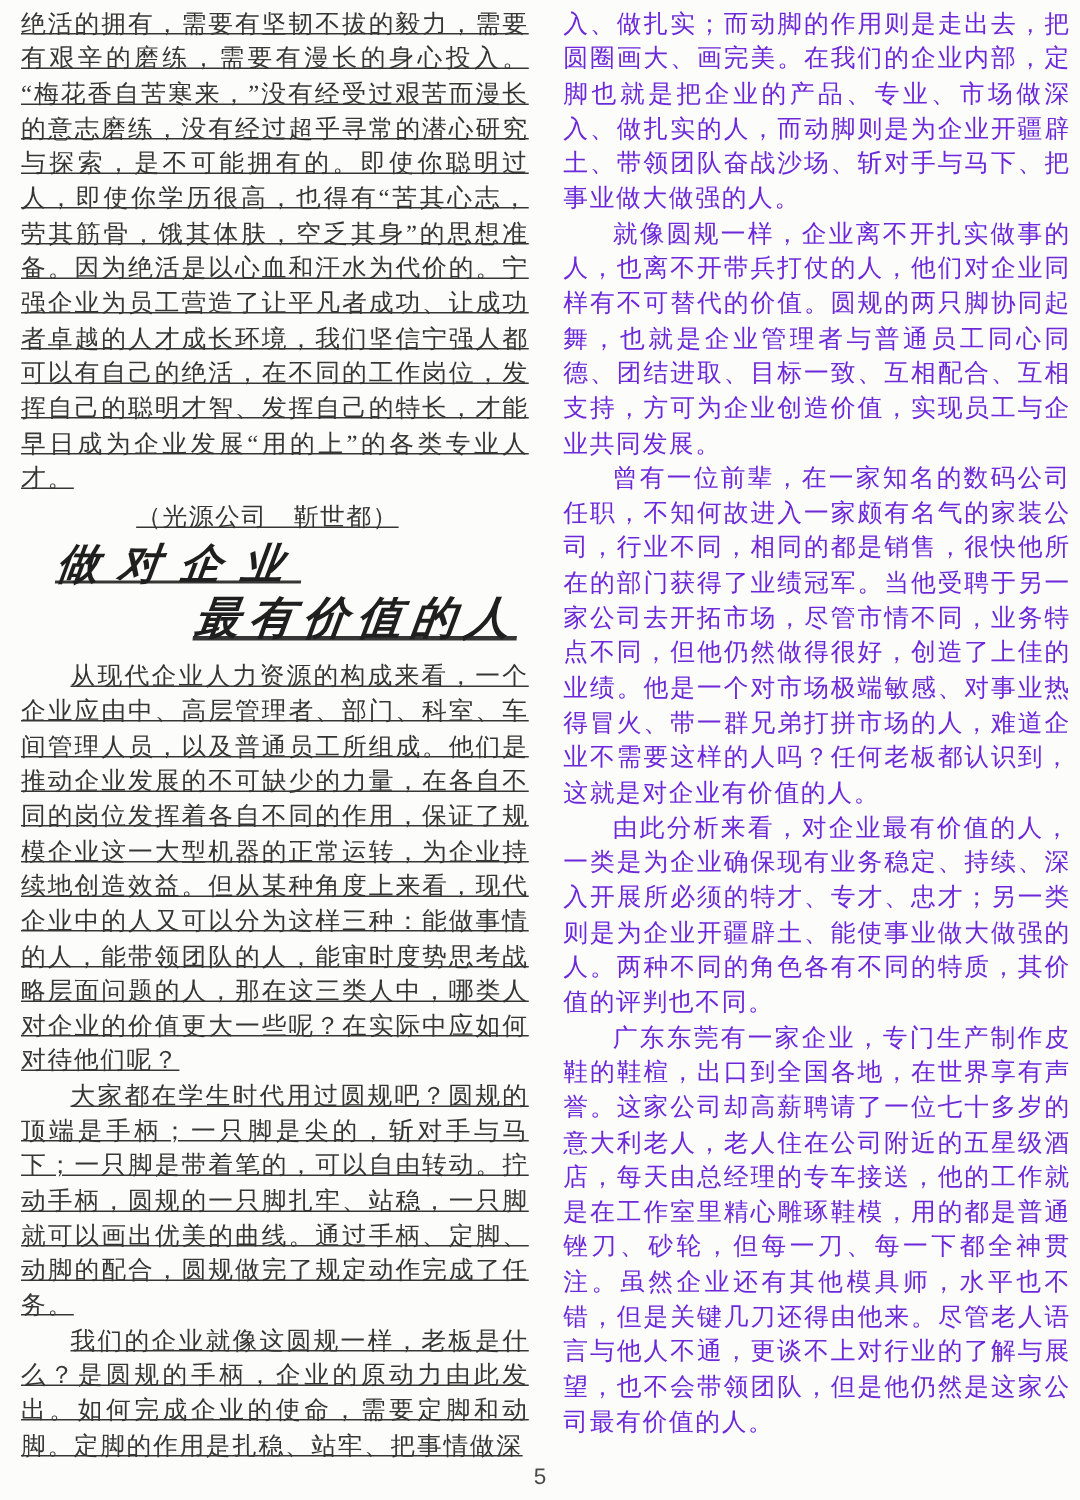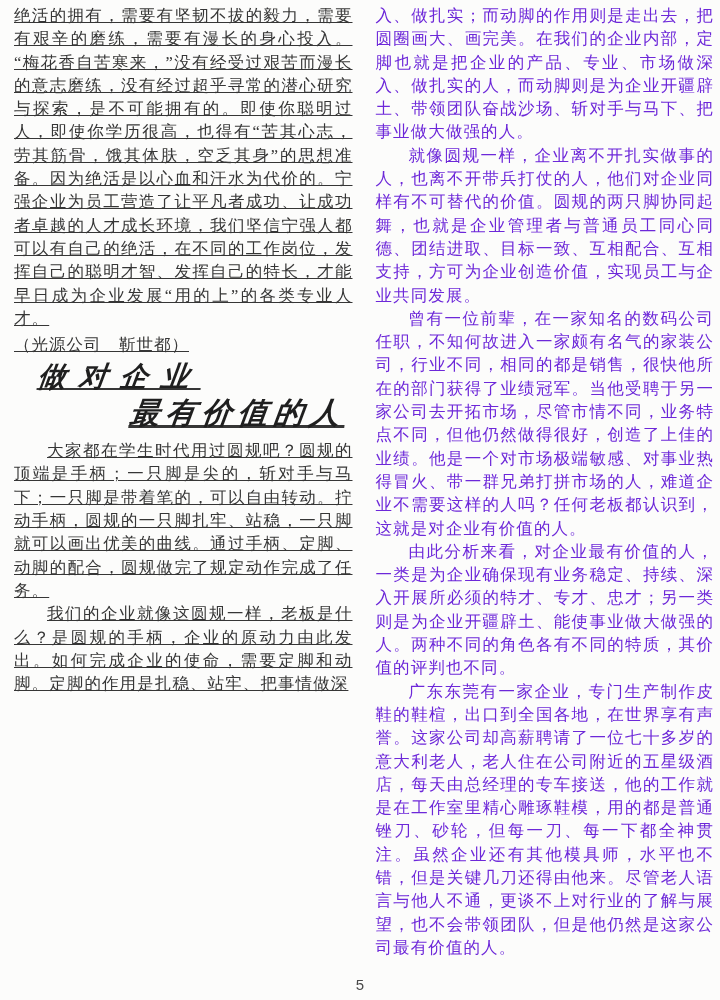--- a/index.html
+++ b/index.html
@@ -33,21 +33,21 @@
   }
   .col p {
     margin: 0;
     text-indent: 2em;
   }
   .col p.cont {
     text-indent: 0;
   }
   p.attribution {
     text-indent: 0;
-    text-align: left;
+    text-align: center;
     padding-right: 10px;
     margin-top: 3px;
     letter-spacing: 1px;
   }
   .title-block {
     margin: 5px 0 9px 0;
     color: #1f1f1f;
   }
   .title-line {
     font-weight: bold;
@@ -84,20 +84,21 @@
 
 <div class="page">
 
   <div class="col" style="color: rgb(54, 54, 54); text-decoration: underline;">
     <p class="cont">绝活的拥有，需要有坚韧不拔的毅力，需要有艰辛的磨练，需要有漫长的身心投入。“梅花香自苦寒来，”没有经受过艰苦而漫长的意志磨练，没有经过超乎寻常的潜心研究与探索，是不可能拥有的。即使你聪明过人，即使你学历很高，也得有“苦其心志，劳其筋骨，饿其体肤，空乏其身”的思想准备。因为绝活是以心血和汗水为代价的。宁强企业为员工营造了让平凡者成功、让成功者卓越的人才成长环境，我们坚信宁强人都可以有自己的绝活，在不同的工作岗位，发挥自己的聪明才智、发挥自己的特长，才能早日成为企业发展“用的上”的各类专业人才。</p>
     <p class="attribution">（光源公司　靳世都）</p>
     <div class="title-block" style="color: rgb(31, 31, 31);">
       <div class="title-line l1">做对企业</div>
       <div class="title-line l2">最有价值的人</div>
     </div>
+    <p>从现代企业人力资源的构成来看，一个企业应由中、高层管理者、部门、科室、车间管理人员，以及普通员工所组成。他们是推动企业发展的不可缺少的力量，在各自不同的岗位发挥着各自不同的作用，保证了规模企业这一大型机器的正常运转，为企业持续地创造效益。但从某种角度上来看，现代企业中的人又可以分为这样三种：能做事情的人，能带领团队的人，能审时度势思考战略层面问题的人，那在这三类人中，哪类人对企业的价值更大一些呢？在实际中应如何对待他们呢？</p>
     <p>大家都在学生时代用过圆规吧？圆规的顶端是手柄；一只脚是尖的，斩对手与马下；一只脚是带着笔的，可以自由转动。拧动手柄，圆规的一只脚扎牢、站稳，一只脚就可以画出优美的曲线。通过手柄、定脚、动脚的配合，圆规做完了规定动作完成了任务。</p>
     <p>我们的企业就像这圆规一样，老板是什么？是圆规的手柄，企业的原动力由此发出。如何完成企业的使命，需要定脚和动脚。定脚的作用是扎稳、站牢、把事情做深</p>
   </div>
 
   <div class="col" style="color: #6d28d9;">
     <p class="cont">入、做扎实；而动脚的作用则是走出去，把圆圈画大、画完美。在我们的企业内部，定脚也就是把企业的产品、专业、市场做深入、做扎实的人，而动脚则是为企业开疆辟土、带领团队奋战沙场、斩对手与马下、把事业做大做强的人。</p>
     <p>就像圆规一样，企业离不开扎实做事的人，也离不开带兵打仗的人，他们对企业同样有不可替代的价值。圆规的两只脚协同起舞，也就是企业管理者与普通员工同心同德、团结进取、目标一致、互相配合、互相支持，方可为企业创造价值，实现员工与企业共同发展。</p>
     <p>曾有一位前辈，在一家知名的数码公司任职，不知何故进入一家颇有名气的家装公司，行业不同，相同的都是销售，很快他所在的部门获得了业绩冠军。当他受聘于另一家公司去开拓市场，尽管市情不同，业务特点不同，但他仍然做得很好，创造了上佳的业绩。他是一个对市场极端敏感、对事业热得冒火、带一群兄弟打拼市场的人，难道企业不需要这样的人吗？任何老板都认识到，这就是对企业有价值的人。</p>
     <p>由此分析来看，对企业最有价值的人，一类是为企业确保现有业务稳定、持续、深入开展所必须的特才、专才、忠才；另一类则是为企业开疆辟土、能使事业做大做强的人。两种不同的角色各有不同的特质，其价值的评判也不同。</p>
     <p>广东东莞有一家企业，专门生产制作皮鞋的鞋楦，出口到全国各地，在世界享有声誉。这家公司却高薪聘请了一位七十多岁的意大利老人，老人住在公司附近的五星级酒店，每天由总经理的专车接送，他的工作就是在工作室里精心雕琢鞋模，用的都是普通锉刀、砂轮，但每一刀、每一下都全神贯注。虽然企业还有其他模具师，水平也不错，但是关键几刀还得由他来。尽管老人语言与他人不通，更谈不上对行业的了解与展望，也不会带领团队，但是他仍然是这家公司最有价值的人。</p>

